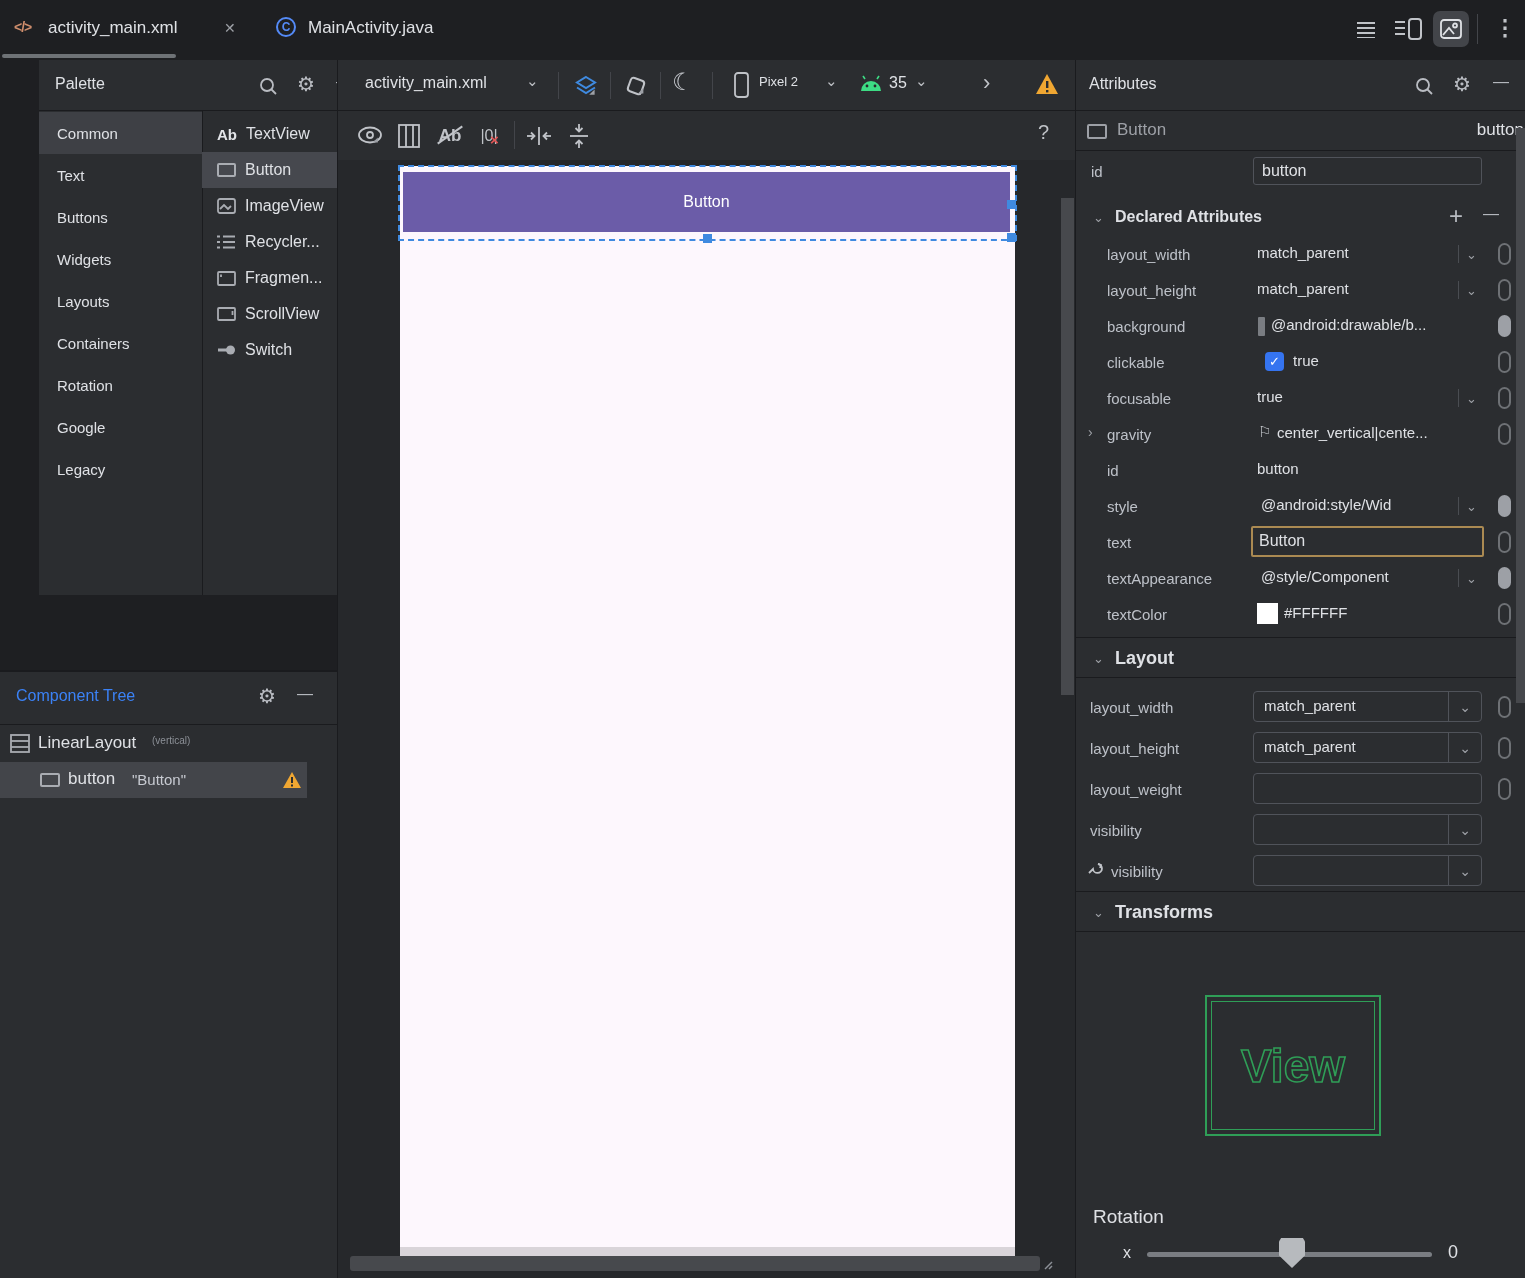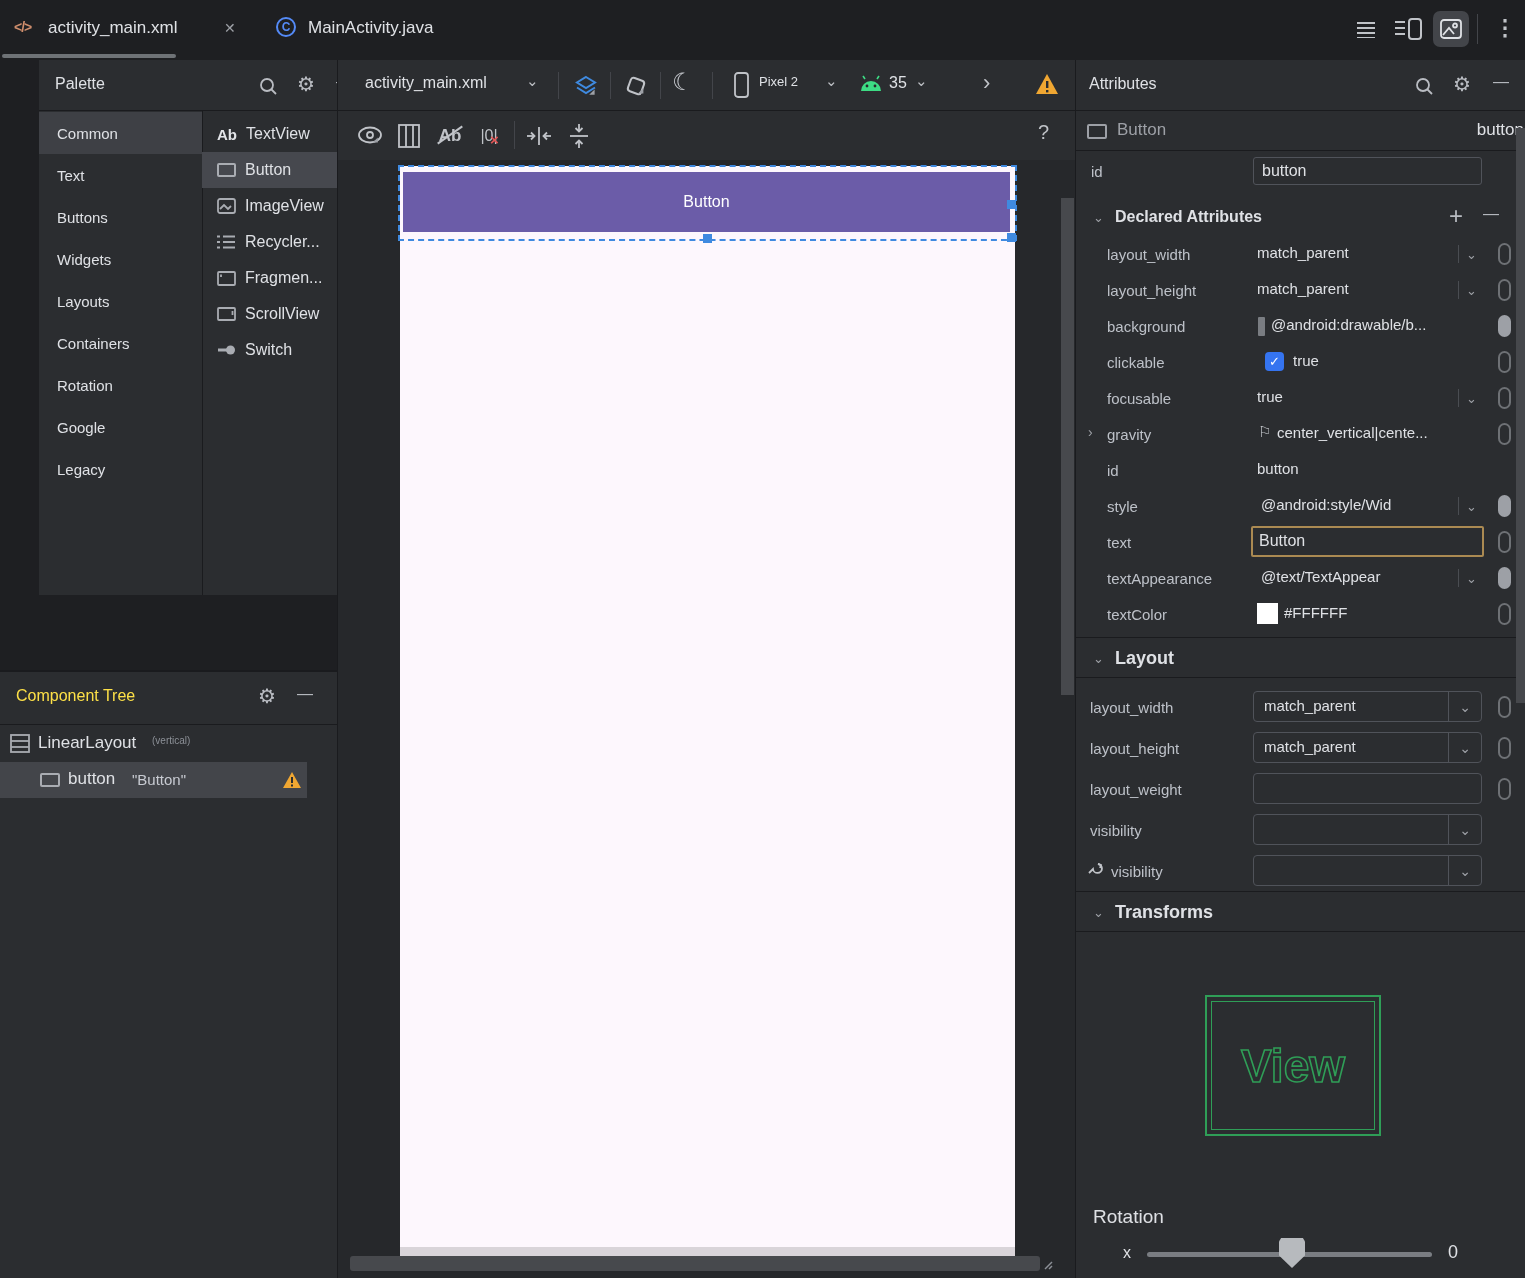--- a/index.html
+++ b/index.html
@@ -166,21 +166,21 @@
             <line x1="1" y1="6" x2="12" y2="6" stroke="#a9acb2" stroke-width="3"></line>
             <circle cx="13.5" cy="6" r="4.5" fill="#a9acb2"></circle>
           </svg>
         <span>Switch</span>
       </div>
     </div>
   </div>
 
   <div class="abs panel" style="left:0;top:670px;width:337px;height:608px;">
     <div class="hline" style="top:0;height:2px;background:#1a1b1e;"></div>
-    <span class="abs" style="left:16px;top:17px;font-size:16px;color:#fde047;text-align:right;">Component Tree</span>
+    <span class="abs" style="left:16px;top:17px;font-size:16px;color:#3b82f6;text-align:right;">Component Tree</span>
     <span class="abs glyph" style="left:258px;top:14px;font-size:20px;color:#b9bcc2;">⚙</span>
     <span class="abs glyph" style="left:297px;top:15px;font-size:16px;color:#b9bcc2;">—</span>
     <div class="hline" style="top:54px;"></div>
 
     <div class="abs" style="left:0;top:56px;width:307px;height:36px;">
       <svg class="abs" style="left:10px;top:8px;" width="20" height="19">
           <g stroke="#a9acb2" stroke-width="1.8" fill="none">
             <rect x="1" y="1" width="18" height="17"></rect>
             <line x1="1" y1="7" x2="19" y2="7"></line>
             <line x1="1" y1="13" x2="19" y2="13"></line>
@@ -420,21 +420,21 @@
     </div>
     <div class="arow" style="top:464px;">
       <span class="alabel lbl">text</span>
       <div class="abs" style="left:176px;top:2px;width:233px;height:31px;border:2px solid #ab8a52;border-radius:2px;background:#2b2d30;">
         <span class="val" style="position:absolute;left:6px;top:4px;font-size:16px;">Button</span>
       </div>
       <span class="pill"></span>
     </div>
     <div class="arow" style="top:500px;text-decoration:underline;">
       <span class="alabel lbl">textAppearance</span>
-      <span class="val abs" style="left:186px;top:8px;width:175px;">@text/TextAppear</span>
+      <span class="val abs" style="left:186px;top:8px;width:175px;">@style/Component</span>
       <span class="ddsep">
           <span class="bar"></span>
           <span>⌄</span>
         </span>
       <span class="pill filled"></span>
     </div>
     <div class="arow" style="top:536px;">
       <span class="alabel lbl">textColor</span>
       <span class="abs" style="left:182px;top:7px;width:21px;height:21px;background:#ffffff;"></span>
       <span class="val abs" style="left:209px;top:8px;width:160px;">#FFFFFF</span>

